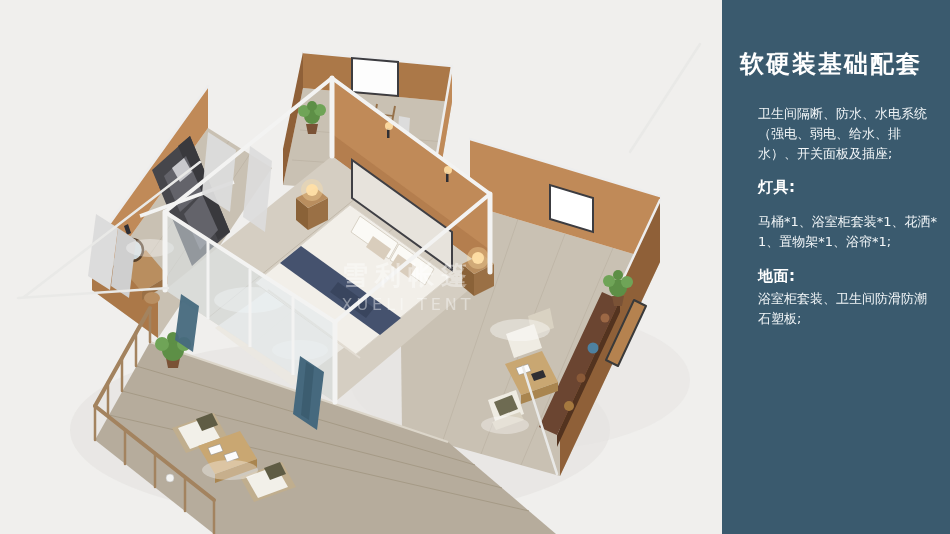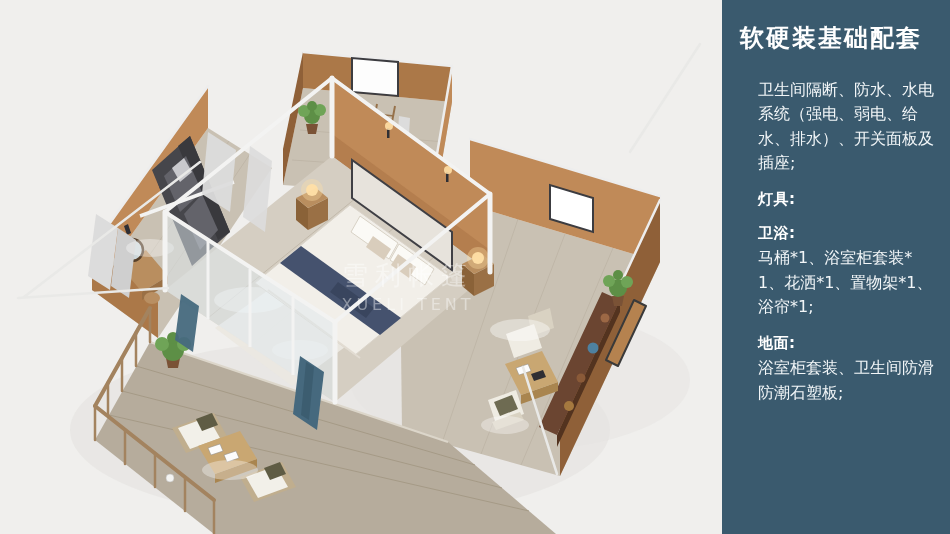--- a/index.html
+++ b/index.html
@@ -3,29 +3,29 @@
 <meta charset="utf-8">
 <style>
   *{margin:0;padding:0;box-sizing:border-box}
   html,body{width:950px;height:534px;overflow:hidden;background:#fff;
     font-family:"DejaVu Sans","Liberation Sans",sans-serif}
   .stage{display:flex;width:950px;height:534px}
   .render{position:relative;width:722px;height:534px;background:var(--canvas-bg,#f0efed)}
   .render svg{position:absolute;left:0;top:0}
   .watermark{position:absolute;left:283px;top:258px;width:250px;text-align:center;
     color:rgba(255,255,255,.42);pointer-events:none}
-  .wm-cn{font-size:26px;font-weight:normal;letter-spacing:7px}
+  .wm-cn{font-size:26px;font-weight:bold;letter-spacing:7px}
   .wm-en{font-size:16px;letter-spacing:4px;margin-top:2px}
   .panel{width:228px;height:534px;background:var(--panel-bg,#3a5a6e);color:#fff;
-    padding:22px 12px 0 18px}
+    padding:48px 12px 0 18px}
   .panel-title{font-size:24px;font-weight:700;letter-spacing:2px;white-space:nowrap;
     margin-bottom:24px}
   .sec{margin:0 0 15px 18px}
   .sec h2{font-size:15px;font-weight:700;letter-spacing:.5px;margin-bottom:3px}
-  .sec p{font-size:16px;line-height:1.52;color:#f2f6f8;word-break:break-all}
+  .sec p{font-size:13px;line-height:1.52;color:#f2f6f8;word-break:break-all}
   
   .c-wall-lit{fill:var(--wall-lit,#c08a58)} .c-wall-mid{fill:var(--wall-mid,#ab7848)}
   .c-wall-dark{fill:var(--wall-dark,#8f6038)} .c-floor{fill:var(--floor-wood,#d5cec2)}
   .c-floorg{fill:var(--floor-gray,#c9c1b3)} .c-deck{fill:var(--deck-wood,#b6ac9c)}
   .c-navy{fill:var(--bed-navy,#45526e)} .c-sofa{fill:var(--sofa-dark,#46464b)}
   .c-wood{fill:var(--furn-wood,#b98e5f)} .c-side{fill:var(--sideboard,#6b4531)}
   .c-green{fill:var(--plant-green,#5d8f46)} .c-green2{fill:var(--plant-green2,#6fa457)}
   .c-curtain{fill:var(--curtain,#dcdcdc)} .c-bluec{fill:var(--blue-curtain,#46697e)}
   .c-glass{fill:var(--glass,#dfe9ef)} .c-glow{fill:var(--lamp-glow,#ffdfa6)}
   .s-frame{stroke:var(--frame-white,#f3f3f2)} .s-rail{stroke:var(--rail-wood,#a3835f)}
@@ -283,21 +283,20 @@
     <section class="sec">
       <p>卫生间隔断、防水、水电系统（强电、弱电、给水、排水）、开关面板及插座;</p>
     </section>
 
 
     <section class="sec">
       <h2>灯具:</h2>
     </section>
 
     <section class="sec">
-      <h2>卫浴:</h2>
       <p>马桶*1、浴室柜套装*1、花洒*1、置物架*1、浴帘*1;</p>
     </section>
 
     <section class="sec">
       <h2>地面:</h2>
       <p>浴室柜套装、卫生间防滑防潮石塑板;</p>
     </section>
   </aside>
 </div>
 

